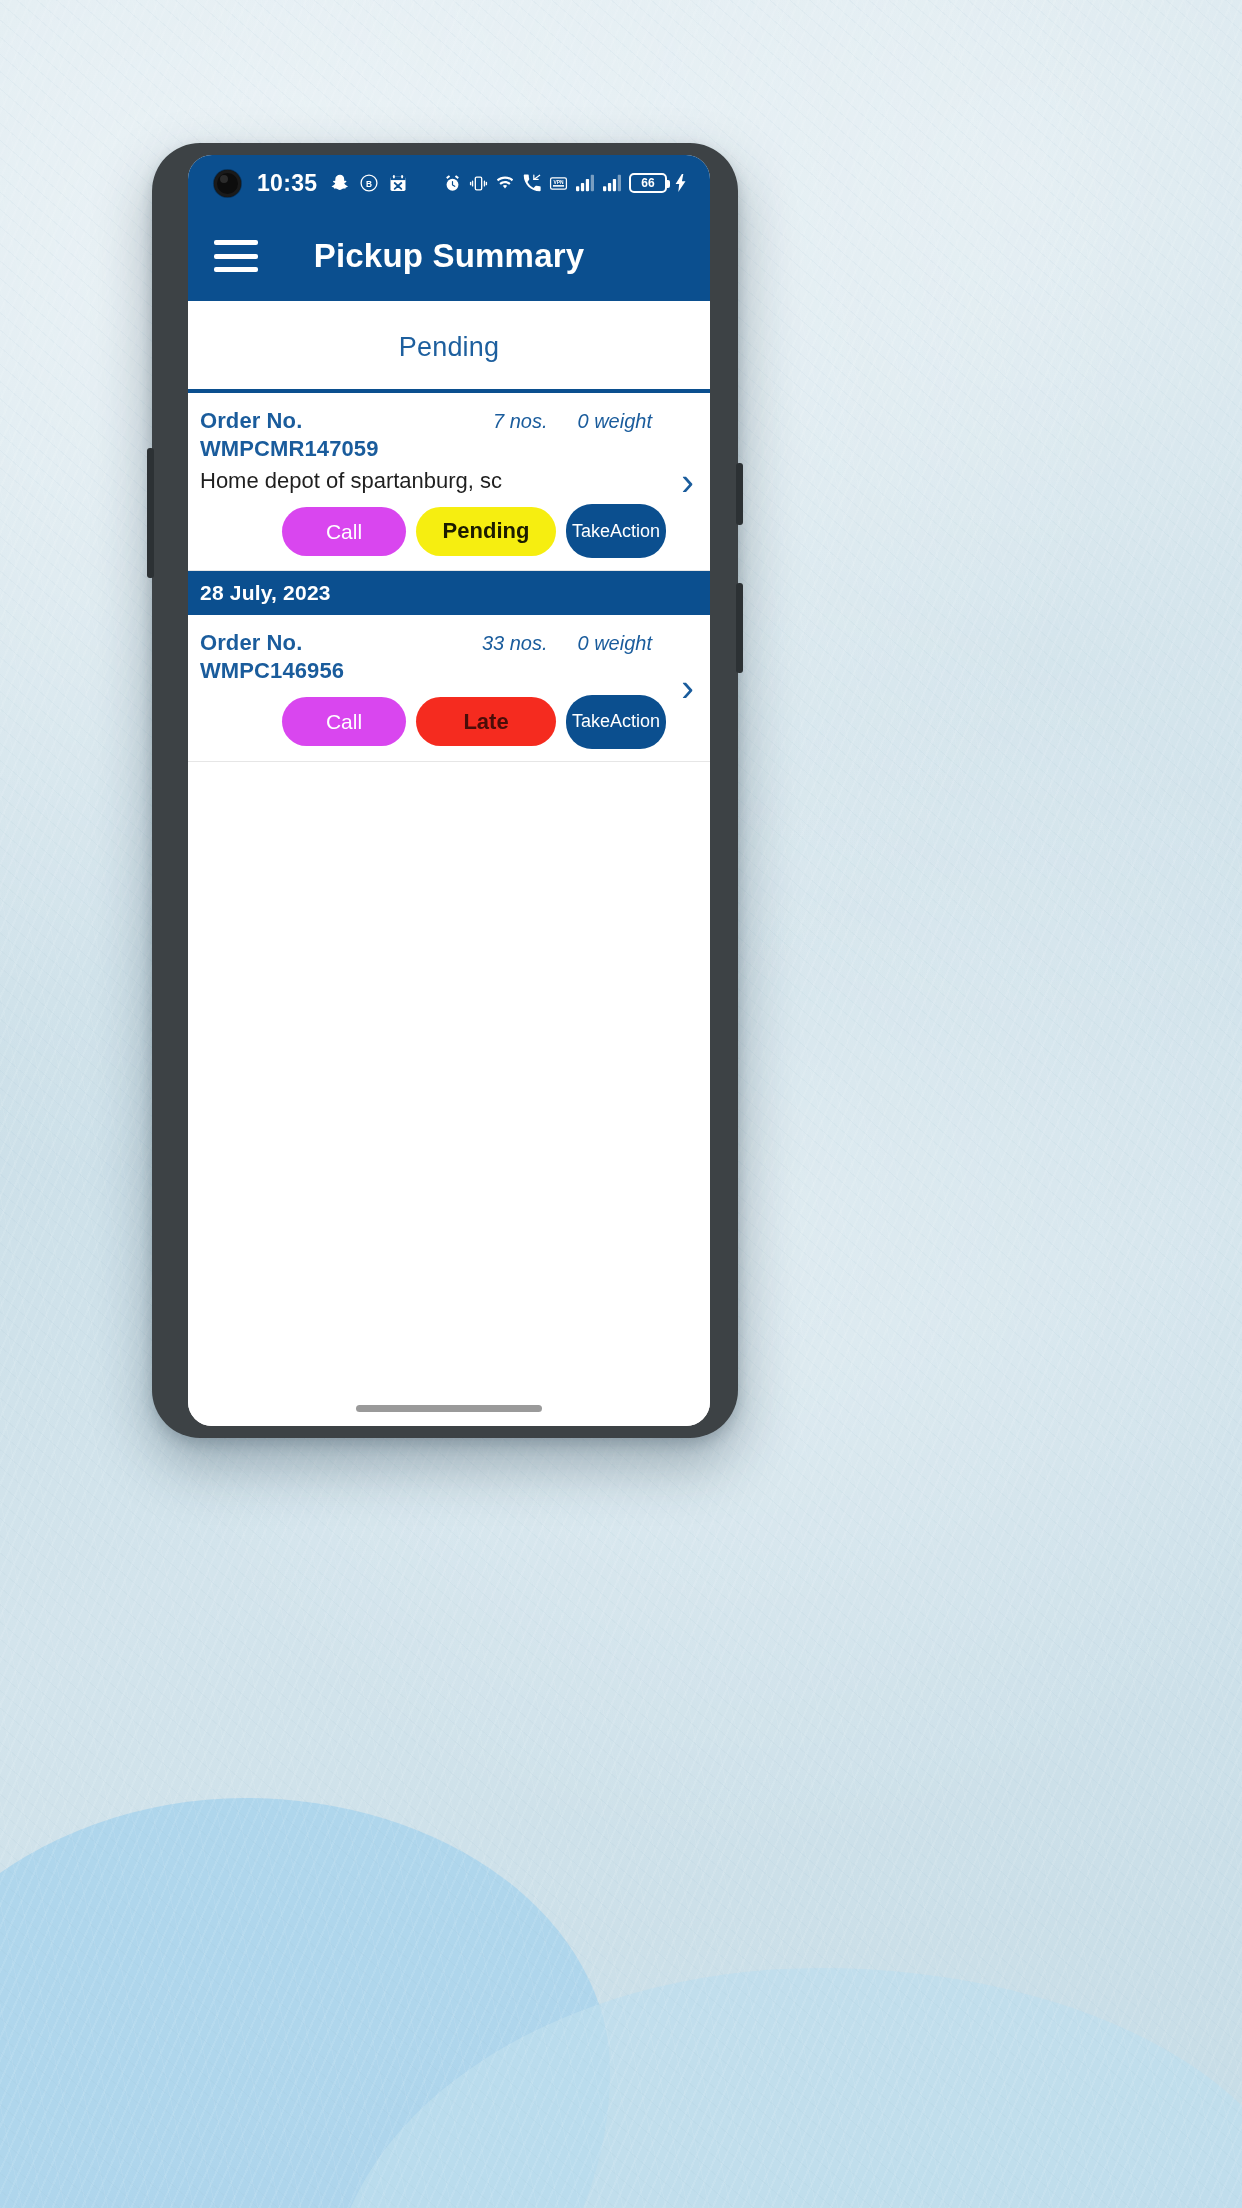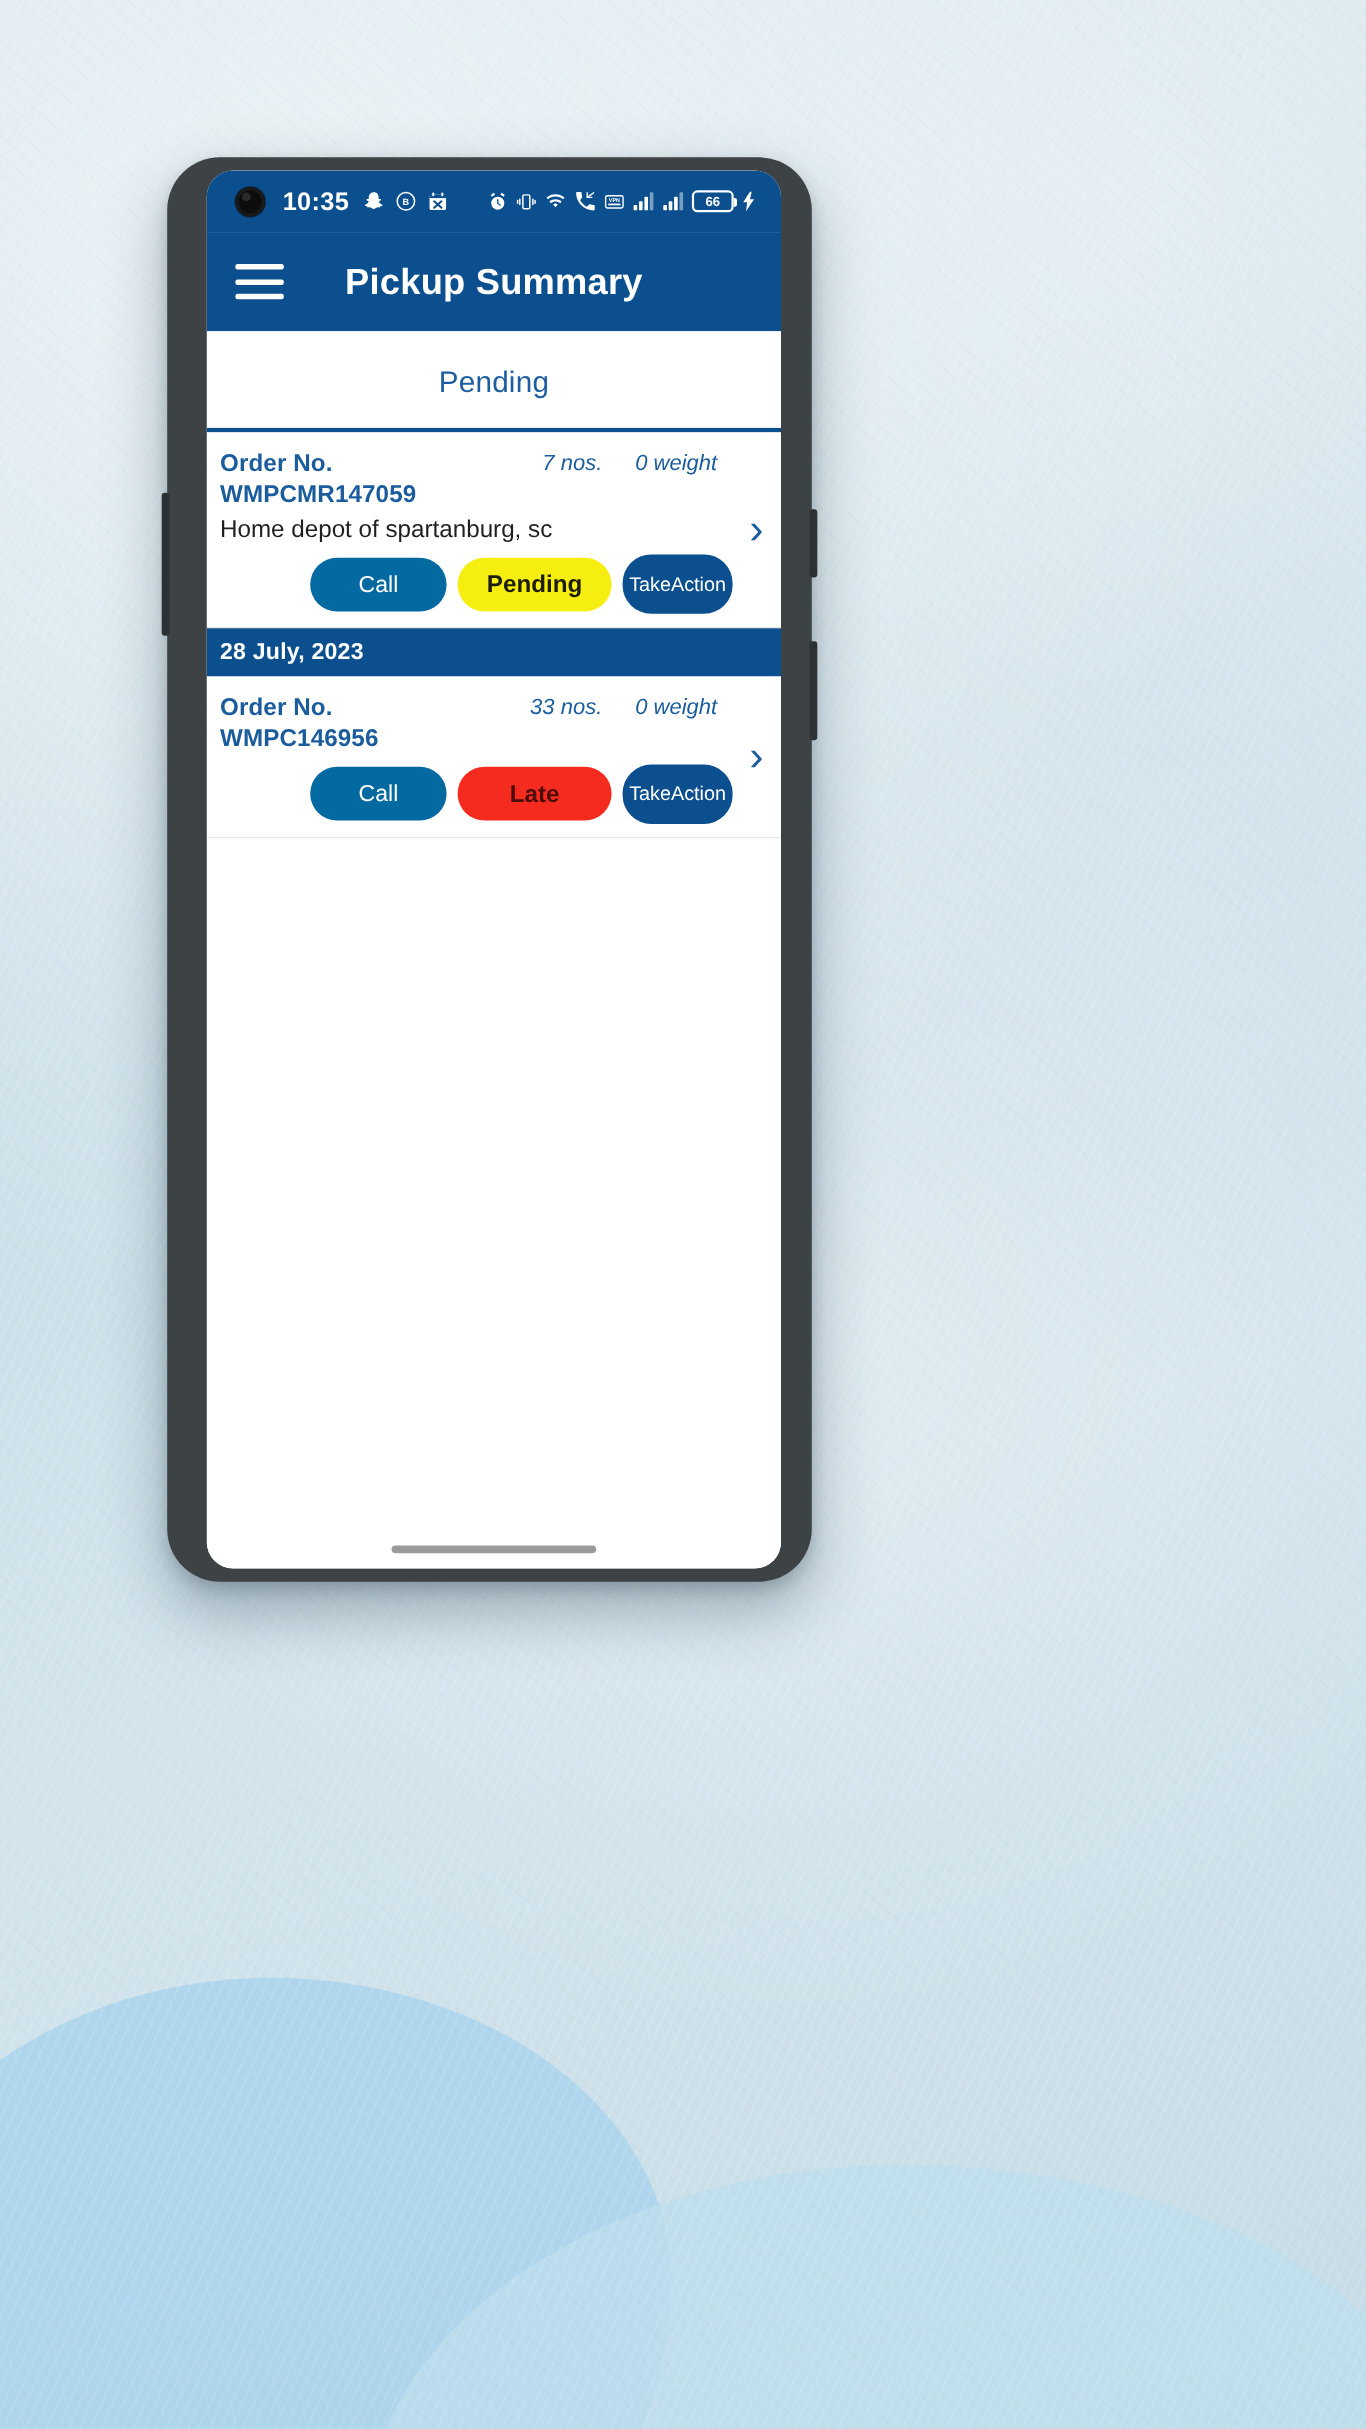--- a/index.html
+++ b/index.html
@@ -245,21 +245,21 @@
     border-radius: 26px;
     font-family: inherit;
     cursor: pointer;
     display: flex;
     align-items: center;
     justify-content: center;
     text-align: center;
     line-height: 1.1;
   }
   .btn-call {
-    background: #0369a1;
+    background: #d946ef;
     color: #fff;
     width: 124px; height: 49px;
     font-size: 21px;
   }
   .btn-status {
     width: 140px; height: 49px;
     font-size: 22px;
     font-weight: 700;
   }
   .btn-action {

